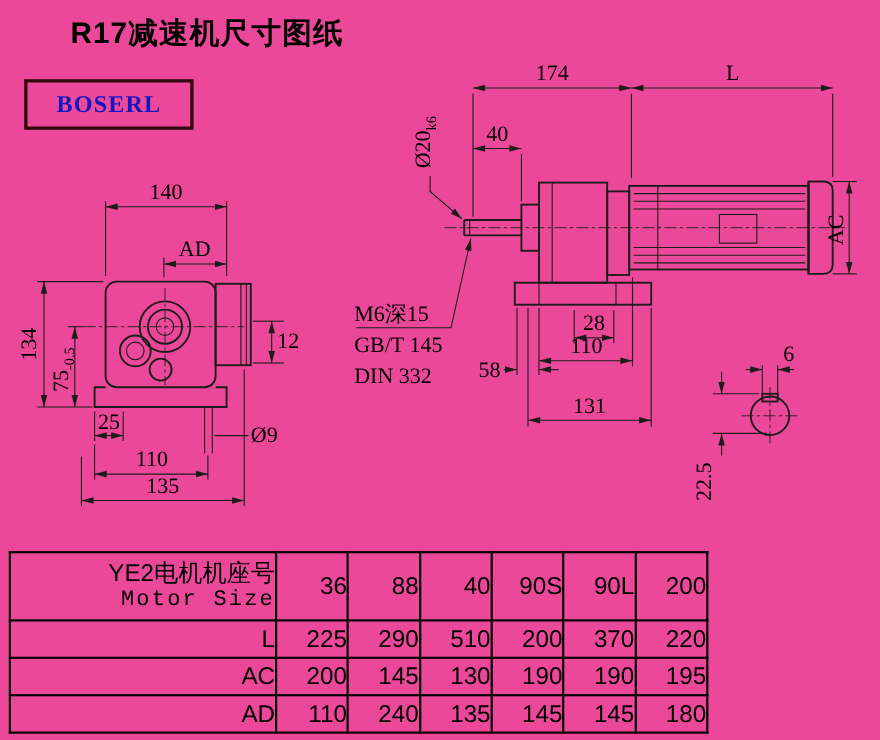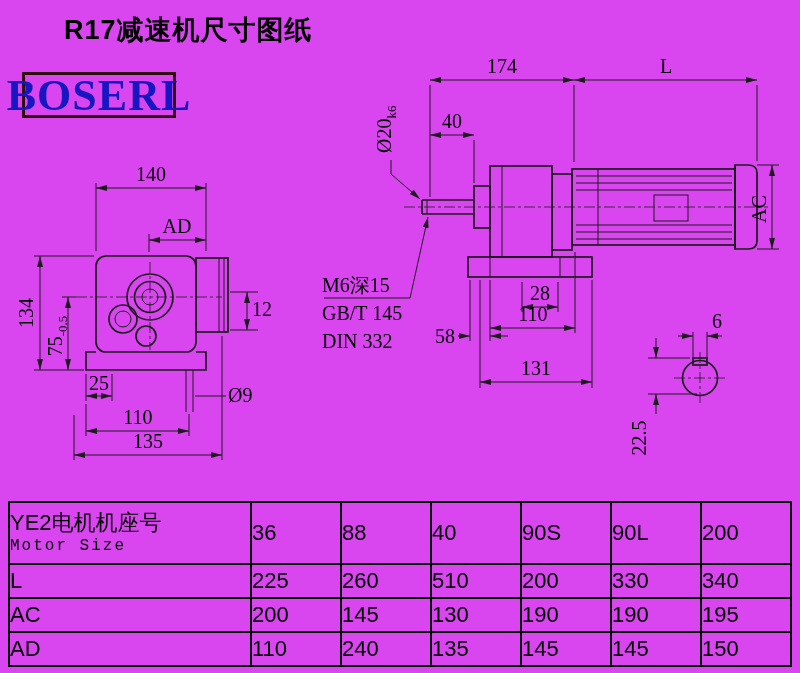--- a/index.html
+++ b/index.html
@@ -1,55 +1,55 @@
 <!DOCTYPE html>
 <html><head>
 <meta charset="utf-8">
 <style>
   html,body { margin:0; padding:0; background:#ffffff; }
   .page {
-    position:relative; width:800px; height:673px; background:#d946ef;
+    position:relative; width:800px; height:673px; background:#ec4899;
     font-family:"Liberation Sans","DejaVu Sans",sans-serif; color:#000; overflow:hidden;
   }
   .title {
     position:absolute; left:64px; top:12px; font-size:27px; font-weight:700;
     letter-spacing:1px; font-family:"Liberation Sans","DejaVu Sans",sans-serif;
   }
   .logo {
     position:absolute; left:22px; top:72px; width:148px; height:40px;
     border:3px solid #2e0a0c; display:flex; align-items:center; justify-content:center;
   }
   .logo span {
     font-family:"Liberation Serif","DejaVu Serif",serif; font-weight:700;
-    font-size:44px; color:#1717c2; letter-spacing:1px;
+    font-size:22px; color:#1717c2; letter-spacing:1px;
   }
   svg.drawing { position:absolute; left:0; top:0; }
   
   .ol   { stroke:#1c1c1c; stroke-width:1.7; fill:none; }
   .thin { stroke:#1c1c1c; stroke-width:1; fill:none; }
   .cl   { stroke:#1c1c1c; stroke-width:0.8; fill:none; stroke-dasharray:11 3 3 3; }
   .dimt {
     font-family:"Liberation Serif","DejaVu Serif",serif;
     font-size:20px; fill:#000;
   }
   .sub { font-size:13px; }
   #aE path, #aS path { fill:#1c1c1c; }
   
   table.spec {
-    position:absolute; left:8px; top:501px; width:784px;
-    border-collapse:collapse; table-layout:fixed; text-align:left;
+    position:absolute; left:8px; top:501px; width:636px;
+    border-collapse:collapse; table-layout:fixed; text-align:right;
   }
   table.spec td { border:2px solid #000; padding:0; font-size:22px; }
   table.spec col.c0 { width:242px; }
   tr.hrow td { height:60px; }
   tr.drow td { height:32px; }
   .hd-cn { font-size:22px; line-height:1.2; }
   .hd-en {
     font-family:"Liberation Mono","DejaVu Sans Mono",monospace;
-    font-size:16px; letter-spacing:2px; line-height:1.2;
+    font-size:20px; letter-spacing:2px; line-height:1.2;
   }
 </style>
 </head>
 <body>
 
 <div class="page">
 
   <div class="title">R17减速机尺寸图纸</div>
 
   <div class="logo">
@@ -254,40 +254,40 @@
         <td>36</td>
         <td>88</td>
         <td>40</td>
         <td>90S</td>
         <td>90L</td>
         <td>200</td>
       </tr>
       <tr class="drow">
         <td>L</td>
         <td>225</td>
-        <td>260</td>
+        <td>290</td>
         <td>510</td>
         <td>200</td>
-        <td>330</td>
-        <td>340</td>
+        <td>370</td>
+        <td>220</td>
       </tr>
       <tr class="drow">
         <td>AC</td>
         <td>200</td>
         <td>145</td>
         <td>130</td>
         <td>190</td>
         <td>190</td>
         <td>195</td>
       </tr>
       <tr class="drow">
         <td>AD</td>
         <td>110</td>
         <td>240</td>
         <td>135</td>
         <td>145</td>
         <td>145</td>
-        <td>150</td>
+        <td>180</td>
       </tr>
     </tbody>
   </table>
 
 </div>
 
 </body></html>

